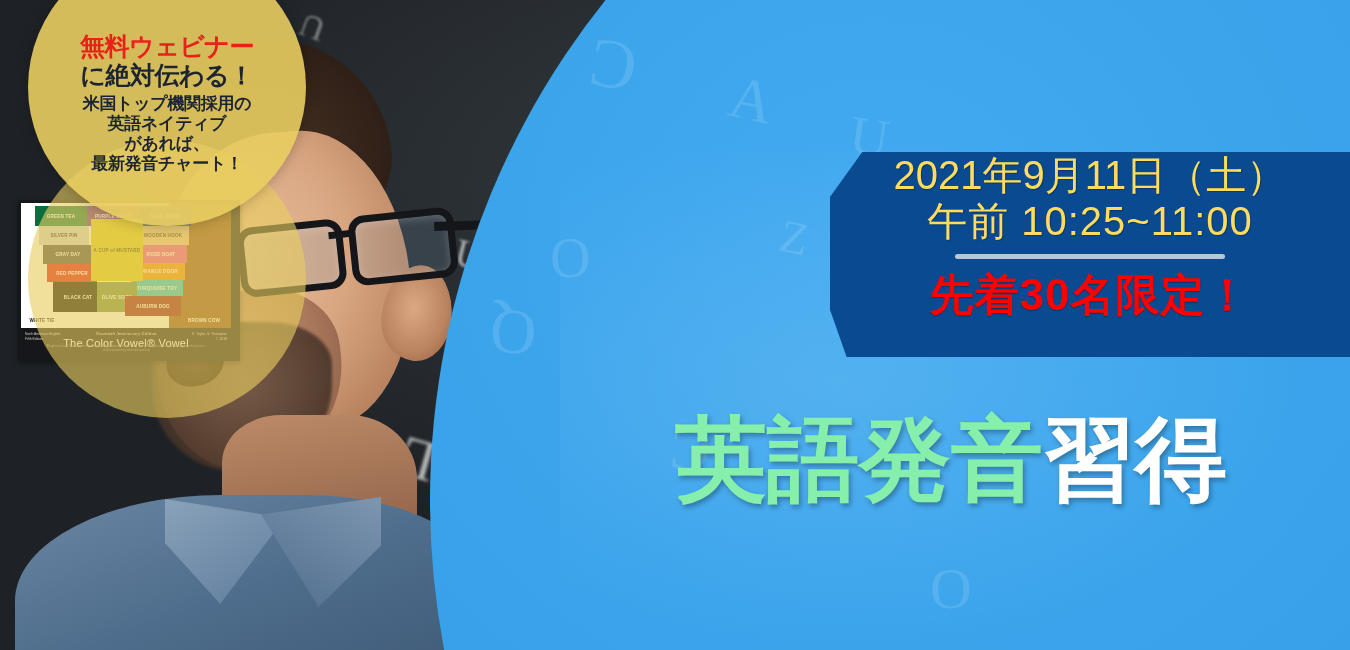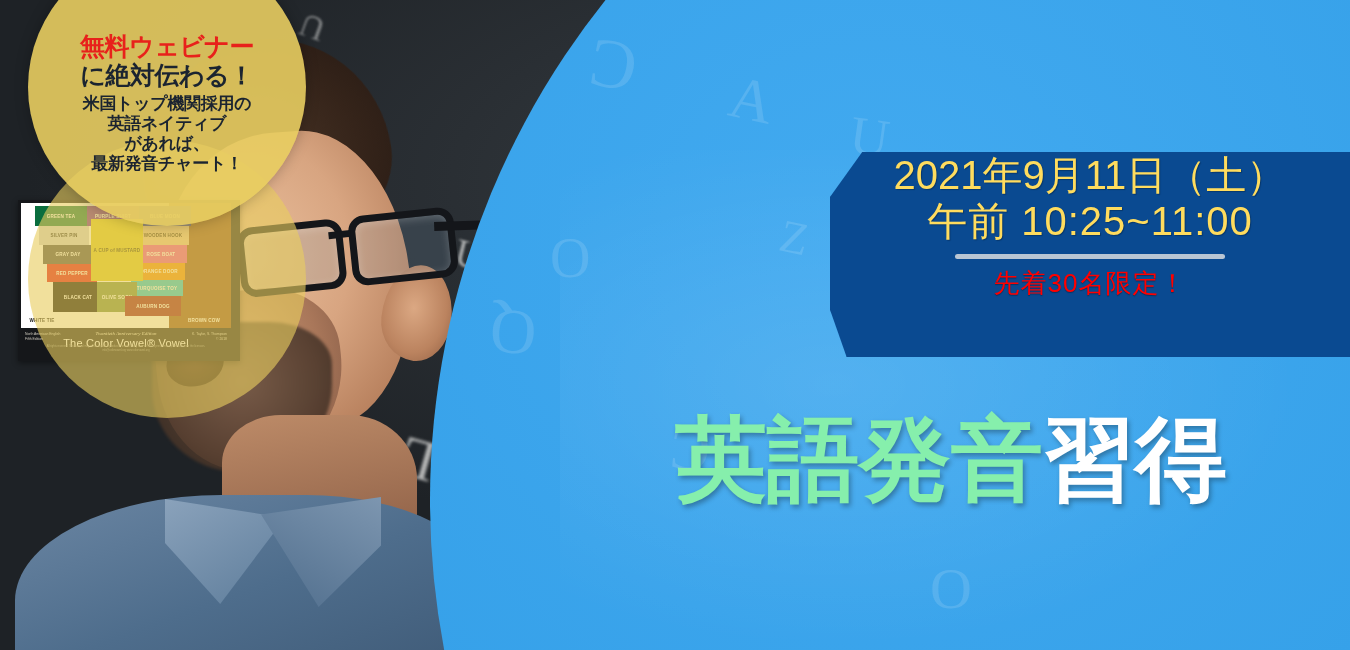--- a/index.html
+++ b/index.html
@@ -181,21 +181,21 @@
     white-space: nowrap;
     text-shadow: 1px 1px 1px rgba(0,0,0,.25);
   }
   .date-line.l2 { letter-spacing: 1px; }
   .date-rule {
     width: 270px; height: 5px; background: #b9c6d4;
     border-radius: 3px; margin: 9px 0 7px 0;
   }
   .limit-line {
     color: #ff0000;
-    font-size: 26px; font-weight: 400; letter-spacing: 1px;
+    font-size: 44px; font-weight: 700; letter-spacing: 1px;
     white-space: nowrap;
     text-shadow: 0 1px 1px rgba(0,0,0,.3);
   }
 
   
   .title-block {
     position: absolute;
     left: 630px; top: 412px;
     width: 720px;
   }

